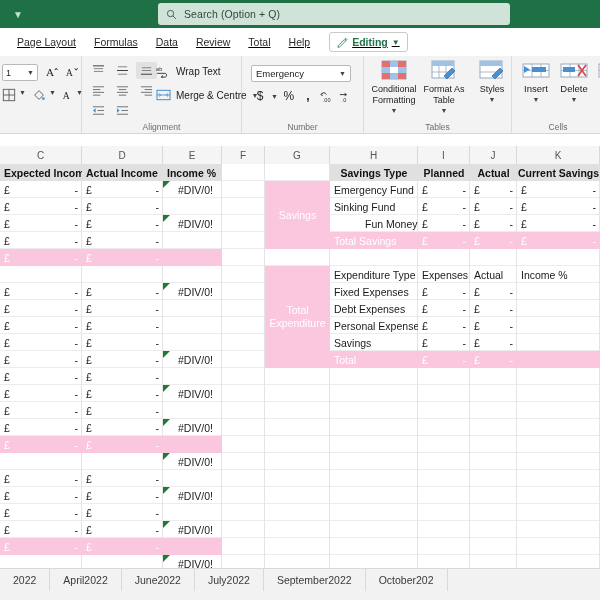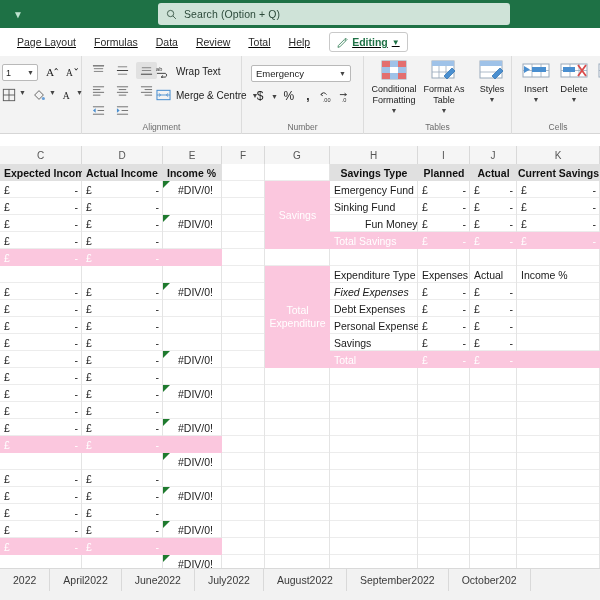--- a/index.html
+++ b/index.html
@@ -806,21 +806,21 @@
       </div>
       <div class="pinkcell money" style="left: 517px; top: 68px; width: 83px;">
         <span>£</span>
         <span>-</span>
       </div>
       <div class="pinkblock" style="left: 265px; top: 17px; width: 65px; height: 68px;">Savings</div>
       <div class="cell " style="left: 330px; top: 102px; width: 88px;">Expenditure Type</div>
       <div class="cell " style="left: 418px; top: 102px; width: 52px;">Expenses</div>
       <div class="cell " style="left: 470px; top: 102px; width: 47px;">Actual</div>
       <div class="cell " style="left: 517px; top: 102px; width: 83px;">Income %</div>
-      <div class="cell " style="left: 330px; top: 119px; width: 88px; font-style: italic;">Fixed Expenses</div>
+      <div class="cell " style="left: 330px; top: 119px; width: 88px;">Fixed Expenses</div>
       <div class="cell money" style="left: 418px; top: 119px; width: 52px;">
         <span>£</span>
         <span>-</span>
       </div>
       <div class="cell money" style="left: 470px; top: 119px; width: 47px;">
         <span>£</span>
         <span>-</span>
       </div>
       <div class="cell " style="left: 330px; top: 136px; width: 88px;">Debt Expenses</div>
       <div class="cell money" style="left: 418px; top: 136px; width: 52px;">
@@ -863,18 +863,17 @@
         <span>Total</span>
         <span>Expenditure</span>
       </div>
     </div>
 
   <div class="sheettabs" id="sheettabs">
       <div class="stab">2022</div>
       <div class="stab">April2022</div>
       <div class="stab">June2022</div>
       <div class="stab">July2022</div>
-      <div class="stab">August2022</div>
       <div class="stab">September2022</div>
       <div class="stab">October202</div>
     </div>
 
 </div>
 
 </body></html>

